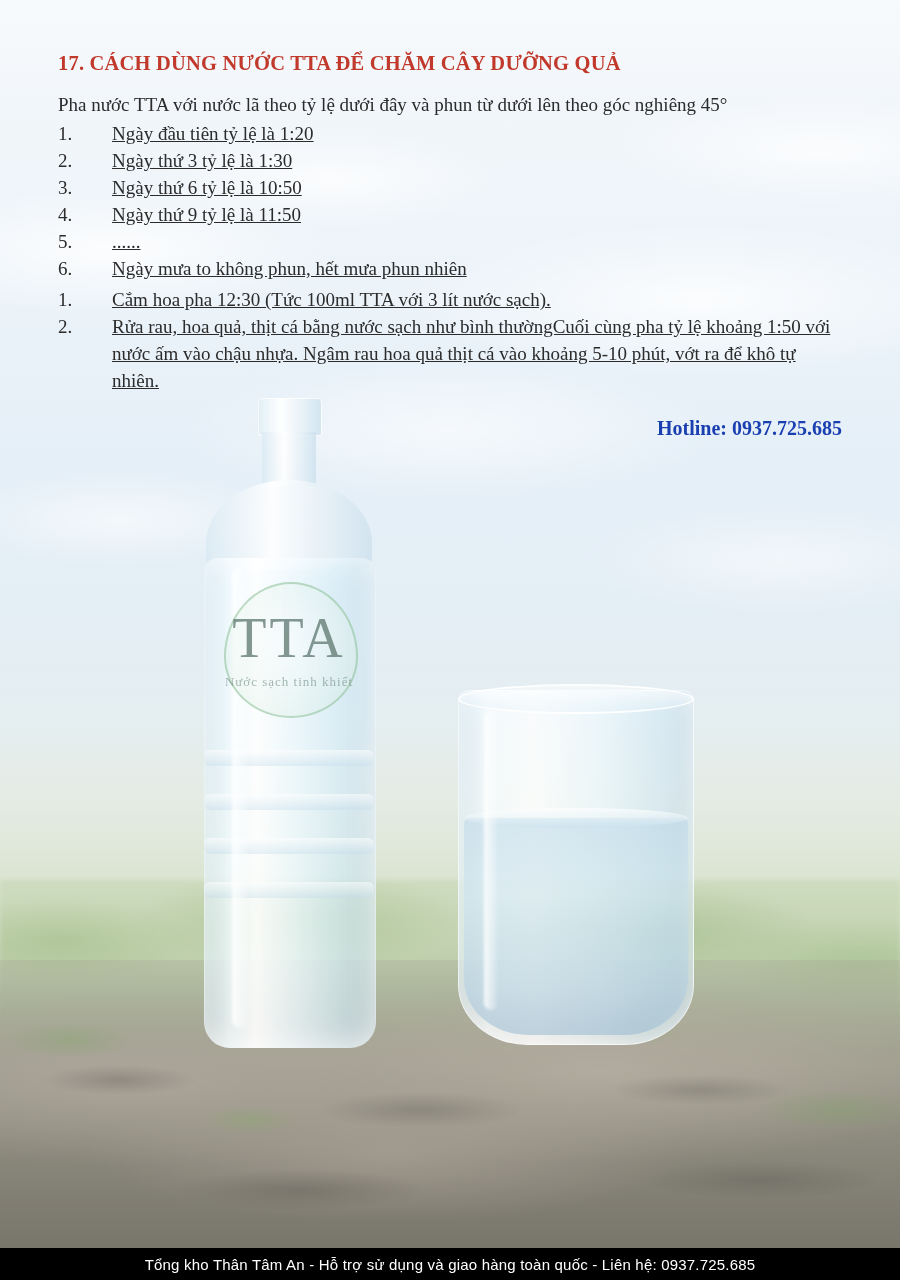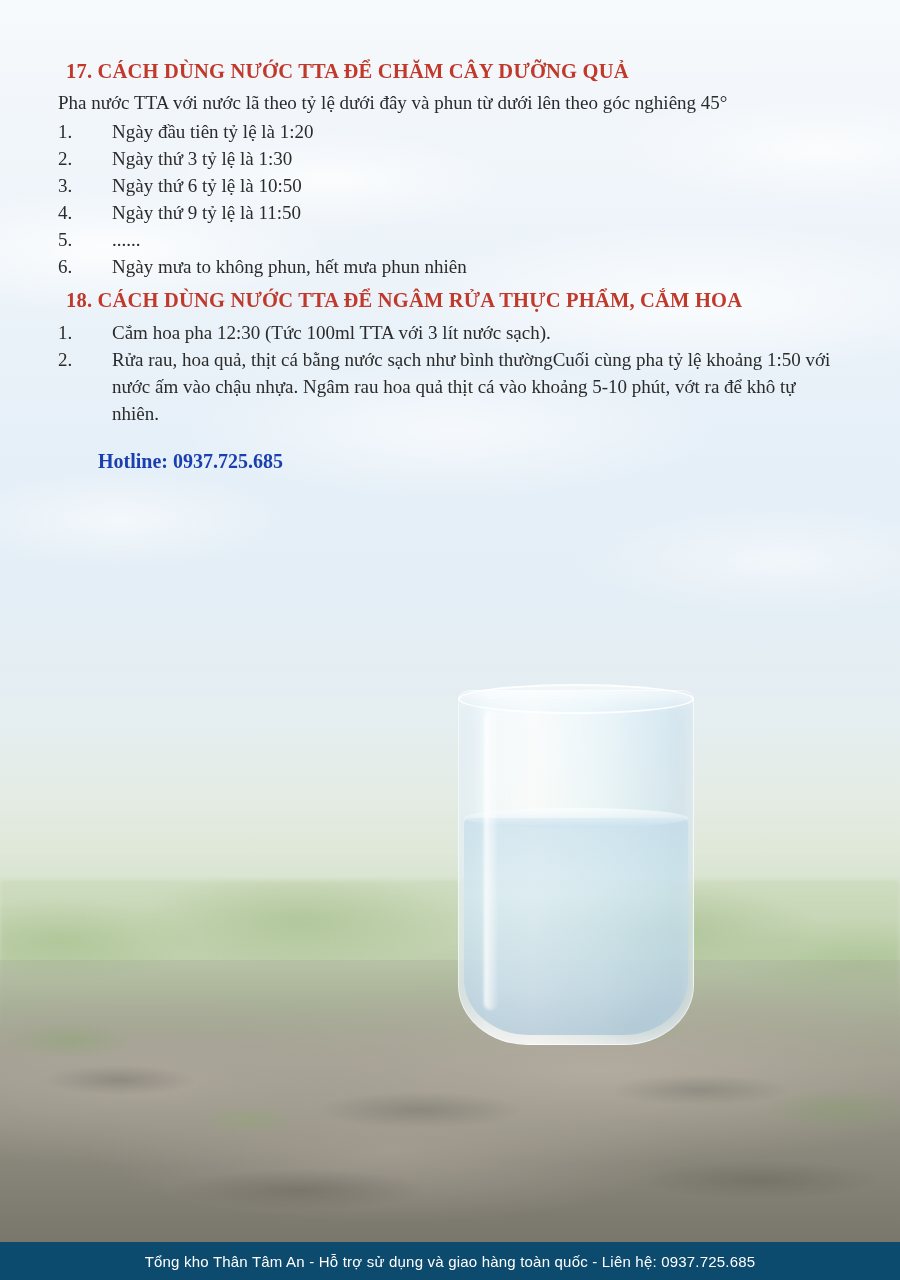--- a/index.html
+++ b/index.html
@@ -280,32 +280,32 @@
   }
 
   
   .content {
     position: absolute;
     left: 0; right: 0; top: 0;
     padding: 52px 58px 0 58px;
     box-sizing: border-box;
   }
   h2.section-title {
-    margin: 8px;
+    margin: 0;
     font-size: 20.5px;
     font-weight: bold;
     color: #c0392b;
     font-family: "Liberation Serif", serif;
     letter-spacing: 0.2px;
   }
   .section2 {
     margin-top: 26px;
   }
   .intro {
-    margin: 6px 0 0 0;
+    margin: 18px 0 0 0;
     font-size: 19px;
     color: #2b2b2b;
     line-height: 1.28;
   }
   ol.steps {
     margin: 4px 0 0 0;
     padding: 0;
     list-style: none;
   }
   ol.steps li {
@@ -314,36 +314,37 @@
     color: #2b2b2b;
     line-height: 1.42;
     align-items: flex-start;
   }
   ol.steps li .num {
     width: 54px;
     flex: 0 0 54px;
   }
   ol.steps li .txt {
     flex: 1 1 auto;
+    text-decoration: underline;
   }
   .hotline {
     margin-top: 22px;
-    text-align: left;
+    text-align: right;
     font-size: 20px;
     font-weight: bold;
     color: #1a3fb0;
     padding-left: 40px;
   }
 
   
   .footer {
     position: absolute;
     left: 0; right: 0; bottom: 0;
-    height: 38px;
-    background: #0c4a6e;
+    height: 32px;
+    background: #000000;
     color: #ffffff;
     display: flex;
     align-items: center;
     justify-content: center;
     font-family: "Liberation Sans", sans-serif;
     font-size: 15px;
     letter-spacing: 0.2px;
   }
 </style>
 </head>
@@ -353,20 +354,36 @@
 
   <div class="bg">
     <div class="bg-clouds"></div>
     <div class="bg-grass"></div>
     <div class="bg-rock"></div>
     <div class="bg-rock-detail"></div>
     <div class="bg-moss"></div>
     <div class="bg-haze"></div>
   </div>
 
+  <div class="bottle">
+    <div class="bottle-cap"></div>
+    <div class="bottle-neck"></div>
+    <div class="bottle-shoulder"></div>
+    <div class="bottle-body"></div>
+    <div class="bottle-rib" style="top:352px"></div>
+    <div class="bottle-rib" style="top:396px"></div>
+    <div class="bottle-rib" style="top:440px"></div>
+    <div class="bottle-rib" style="top:484px"></div>
+    <div class="bottle-highlight"></div>
+    <div class="bottle-label">
+      <div class="label-leaf"></div>
+      <div class="label-text">TTA</div>
+      <div class="label-sub">Nước sạch tinh khiết</div>
+    </div>
+  </div>
 
   <div class="glass">
     <div class="glass-body"></div>
     <div class="glass-water"></div>
     <div class="glass-waterline"></div>
     <div class="glass-rim"></div>
     <div class="glass-highlight"></div>
   </div>
 
   <div class="content">
@@ -393,21 +410,20 @@
       <li>
         <span class="num">5.</span>
         <span class="txt">......</span>
       </li>
       <li>
         <span class="num">6.</span>
         <span class="txt">Ngày mưa to không phun, hết mưa phun nhiên</span>
       </li>
     </ol>
 
-    <h2 class="section-title section2">18. CÁCH DÙNG NƯỚC TTA ĐỂ NGÂM RỬA THỰC PHẨM, CẮM HOA</h2>
     <ol class="steps">
       <li>
         <span class="num">1.</span>
         <span class="txt">Cắm hoa pha 12:30 (Tức 100ml TTA với 3 lít nước sạch).</span>
       </li>
       <li>
         <span class="num">2.</span>
         <span class="txt">Rửa rau, hoa quả, thịt cá bằng nước sạch như bình thườngCuối cùng pha tỷ lệ khoảng 1:50 với nước ấm vào chậu nhựa. Ngâm rau hoa quả thịt cá vào khoảng 5-10 phút, vớt ra để khô tự nhiên.</span>
       </li>
     </ol>

